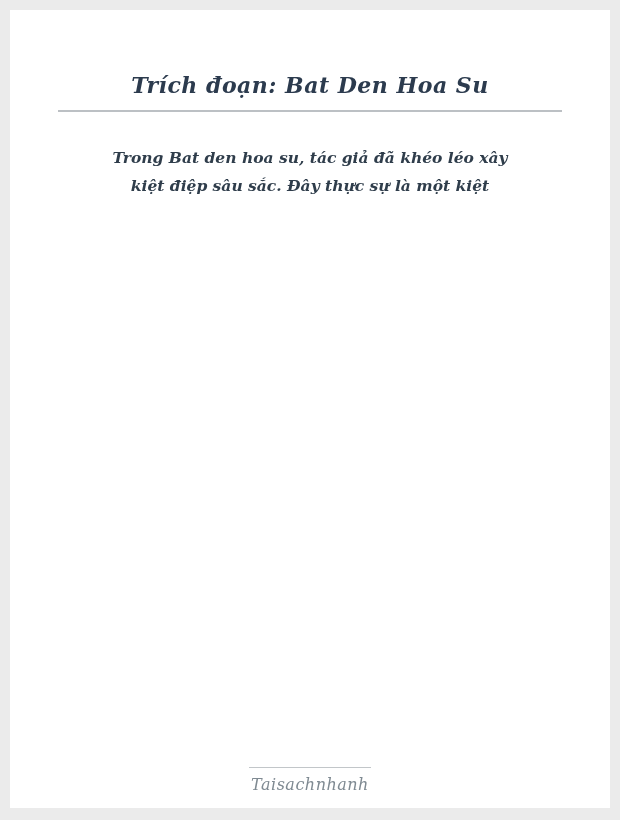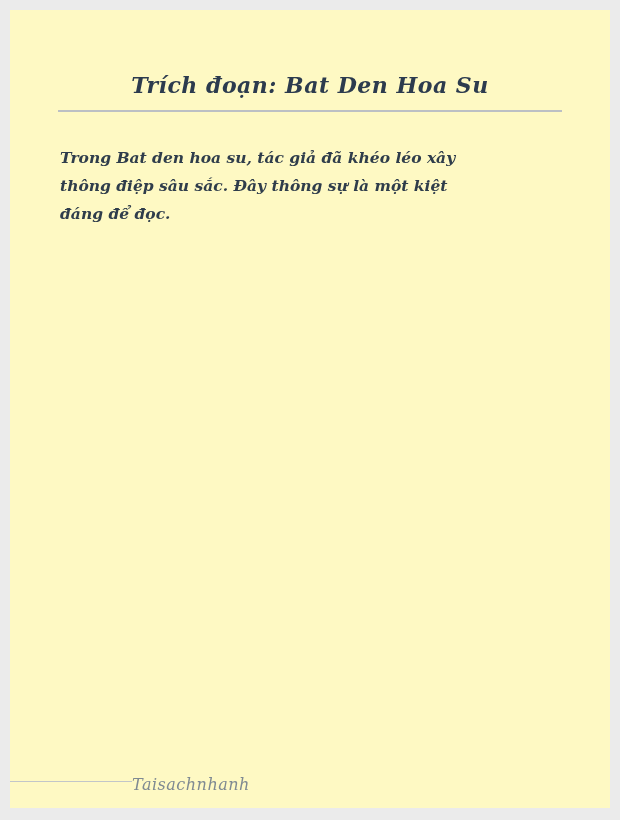--- a/index.html
+++ b/index.html
@@ -6,21 +6,21 @@
   html, body {
     width: 620px; height: 820px;
     background: #ebebeb;
     font-family: "DejaVu Serif", serif;
     overflow: hidden;
   }
   .page-card {
     position: relative;
     width: 600px; height: 798px;
     margin: 10px auto;
-    background: #fef9c3;
+    background: #ffffff;
     display: flex;
     flex-direction: column;
   }
   .doc-title {
     margin-top: 62px;
     text-align: center;
     font-family: "DejaVu Serif", serif;
     font-style: italic;
     font-weight: bold;
     font-size: 22px;
@@ -35,25 +35,26 @@
   }
   .excerpt-body {
     margin: 32px 50px 0 50px;
     font-family: "DejaVu Serif", serif;
     font-style: italic;
     font-weight: 600;
     font-size: 15.5px;
     line-height: 28px;
     color: #2f3d4b;
   }
-  .body-line { min-height: 28px; }
+  .body-line { min-height: 28px; text-align: center; }
   .spacer { flex: 1 1 auto; }
   .page-footer {
     margin-bottom: 14px;
     display: flex;
+    flex-direction: column;
     align-items: center;
   }
   .footer-divider {
     width: 122px;
     border: none;
     border-top: 1px solid #c2c6c9;
     height: 0;
     margin-bottom: 7px;
   }
   .footer-signature {
@@ -68,22 +69,21 @@
 <body>
 
 <div class="page-card">
 
   <h1 class="doc-title">Trích đoạn: Bat Den Hoa Su</h1>
 
   <hr class="title-divider">
 
   <div class="excerpt-body">
     <div class="body-line">Trong Bat den hoa su, tác giả đã khéo léo xây</div>
-    <div class="body-line">thông điệp sâu sắc. Đây thông sự là một kiệt</div>
-    <div class="body-line">đáng để đọc.</div>
+    <div class="body-line">kiệt điệp sâu sắc. Đây thực sự là một kiệt</div>
   </div>
 
   <div class="spacer"></div>
 
   <div class="page-footer">
     <hr class="footer-divider">
     <div class="footer-signature">Taisachnhanh</div>
   </div>
 
 </div>

